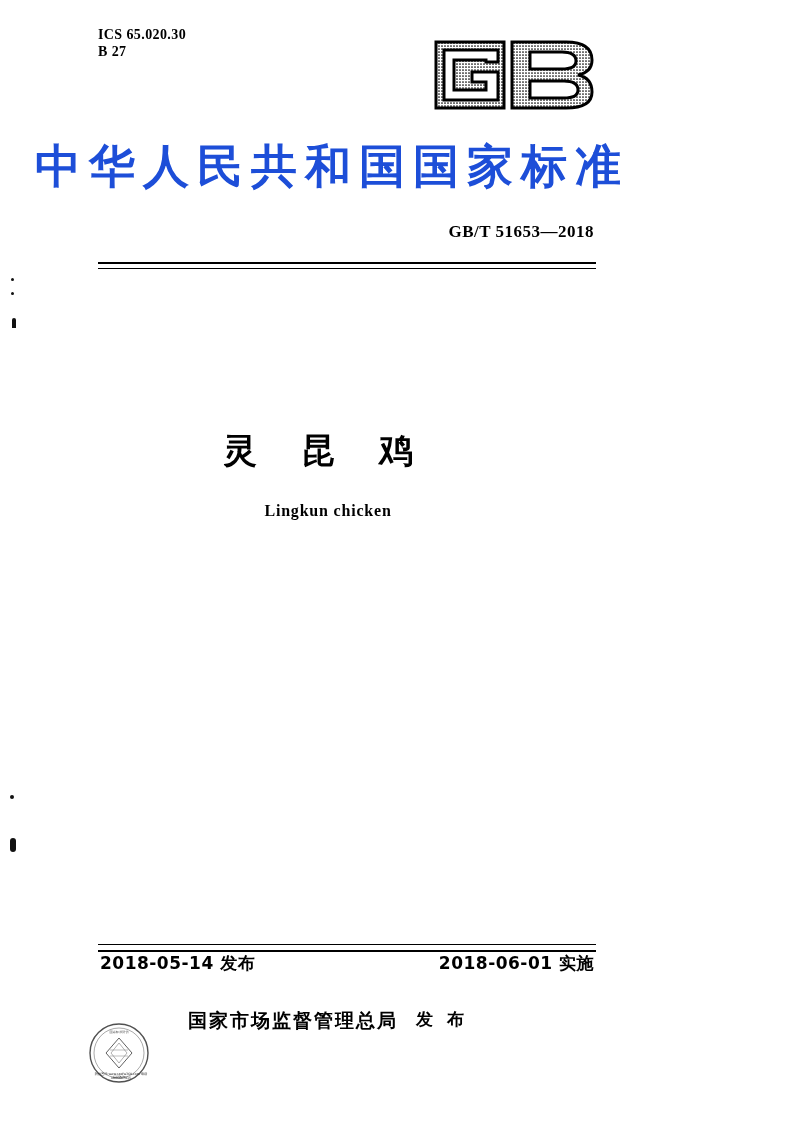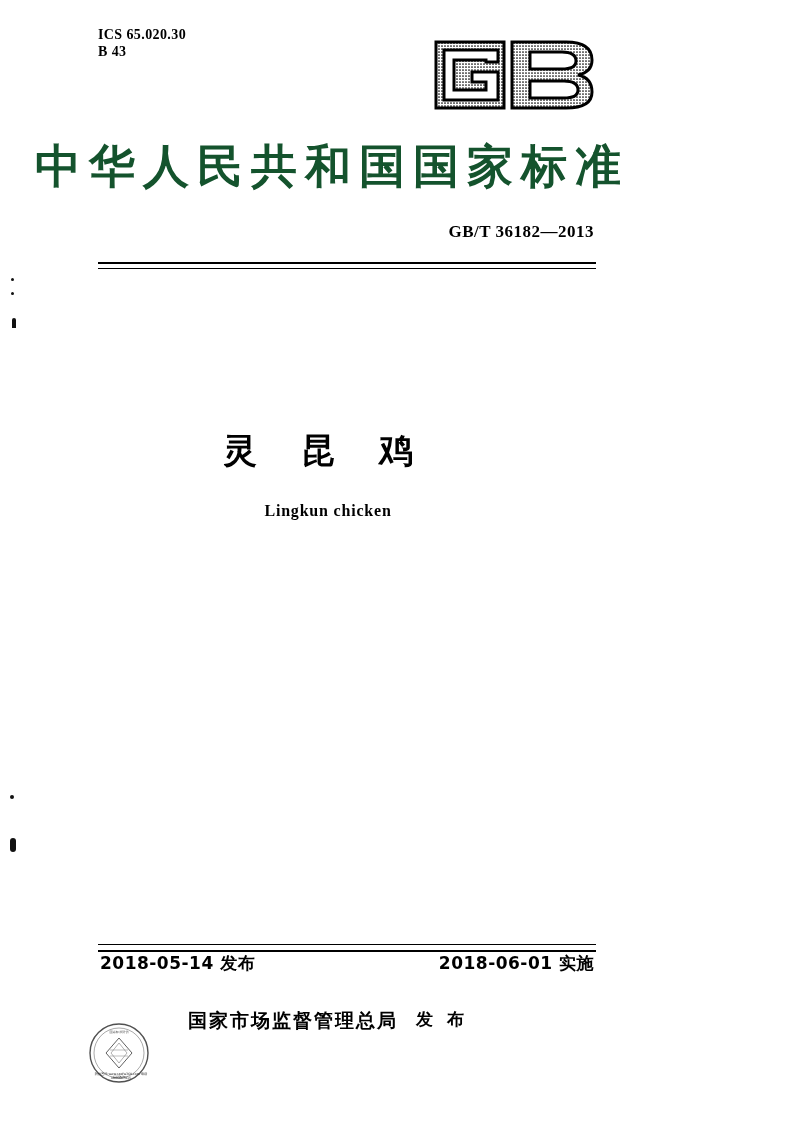--- a/index.html
+++ b/index.html
@@ -52,21 +52,21 @@
   .std-title {
     position: absolute;
     left: 0;
     right: 0;
     top: 136px;
     text-align: center;
     font-family: "DejaVu Serif", "Liberation Serif", serif;
     font-weight: bold;
     font-size: 46px;
     letter-spacing: 8px;
-    color: #14532d;
+    color: #1d4ed8;
     padding-left: 8px;
   }
 
   
   .std-number {
     position: absolute;
     right: 62px;
     top: 222px;
     font-family: "Liberation Serif", serif;
     font-weight: bold;
@@ -193,21 +193,21 @@
   .a4 { left: 10px; top: 795px;  width: 4px; height: 4px; border-radius: 50%; }
   .a5 { left: 10px; top: 838px;  width: 6px; height: 14px; border-radius: 3px; }
 </style>
 </head>
 <body>
 
 <div class="page">
 
   <div class="ics-block">
     <div class="ics-line">ICS 65.020.30</div>
-    <div class="ics-line">B 43</div>
+    <div class="ics-line">B 27</div>
   </div>
 
   <div class="gb-logo">
     <svg width="170" height="78" viewBox="0 0 170 78" xmlns="http://www.w3.org/2000/svg">
       <defs>
         <pattern id="hatch" width="3" height="3" patternUnits="userSpaceOnUse">
           <rect width="3" height="3" fill="#ffffff"></rect>
           <circle cx="1" cy="1" r="0.85" fill="#000000"></circle>
         </pattern>
       </defs>
@@ -220,21 +220,21 @@
       <g>
         <path d="M86 6 L140 6 Q166 6 166 24 Q166 36 152 39 Q166 42 166 56 Q166 72 140 72 L86 72 Z" fill="url(#hatch)" stroke="#000" stroke-width="3"></path>
         <path d="M104 16 L136 16 Q150 16 150 25 Q150 33 136 33 L104 33 Z" fill="#ffffff" stroke="#000" stroke-width="3"></path>
         <path d="M104 45 L138 45 Q152 45 152 54 Q152 62 138 62 L104 62 Z" fill="#ffffff" stroke="#000" stroke-width="3"></path>
       </g>
     </svg>
   </div>
 
   <div class="std-title">中华人民共和国国家标准</div>
 
-  <div class="std-number">GB/T 36182—2013</div>
+  <div class="std-number">GB/T 51653—2018</div>
 
   <div class="rule rule-top"></div>
   <div class="rule rule-top2"></div>
 
   <div class="doc-name-cn">灵昆鸡</div>
   <div class="doc-name-en">Lingkun chicken</div>
 
   <div class="rule rule-bottom"></div>
   <div class="rule rule-bottom2"></div>
 

